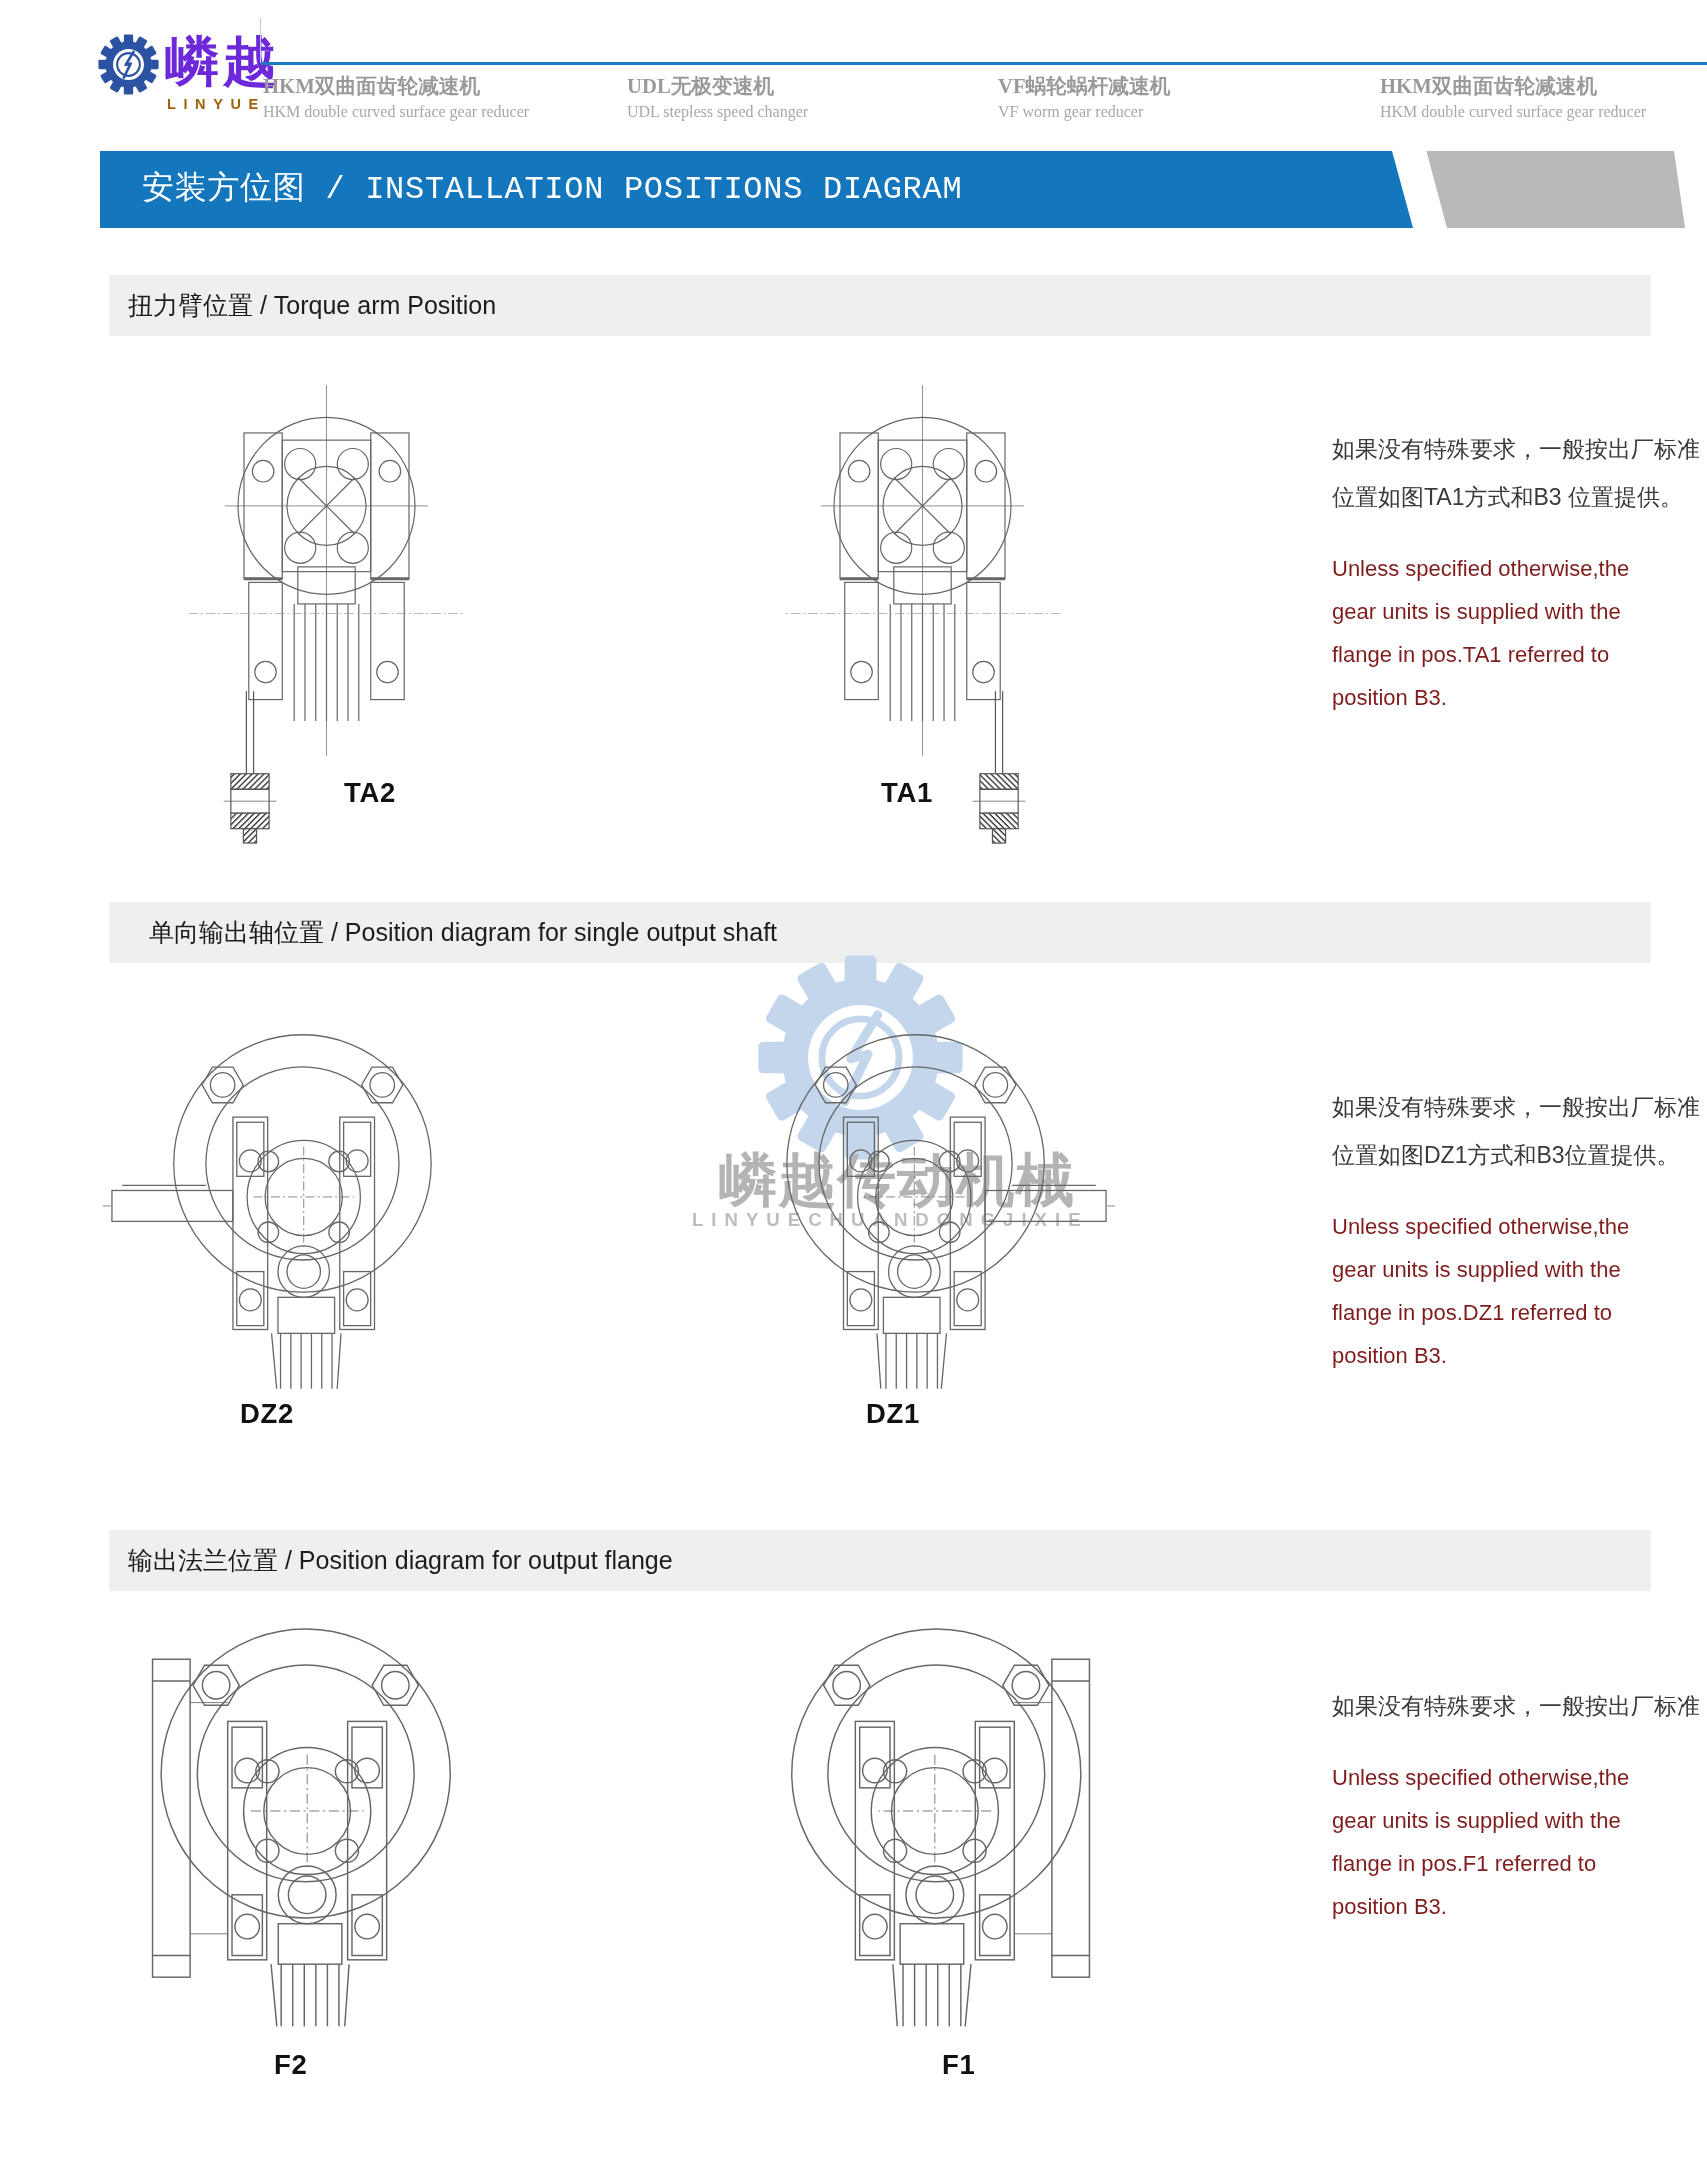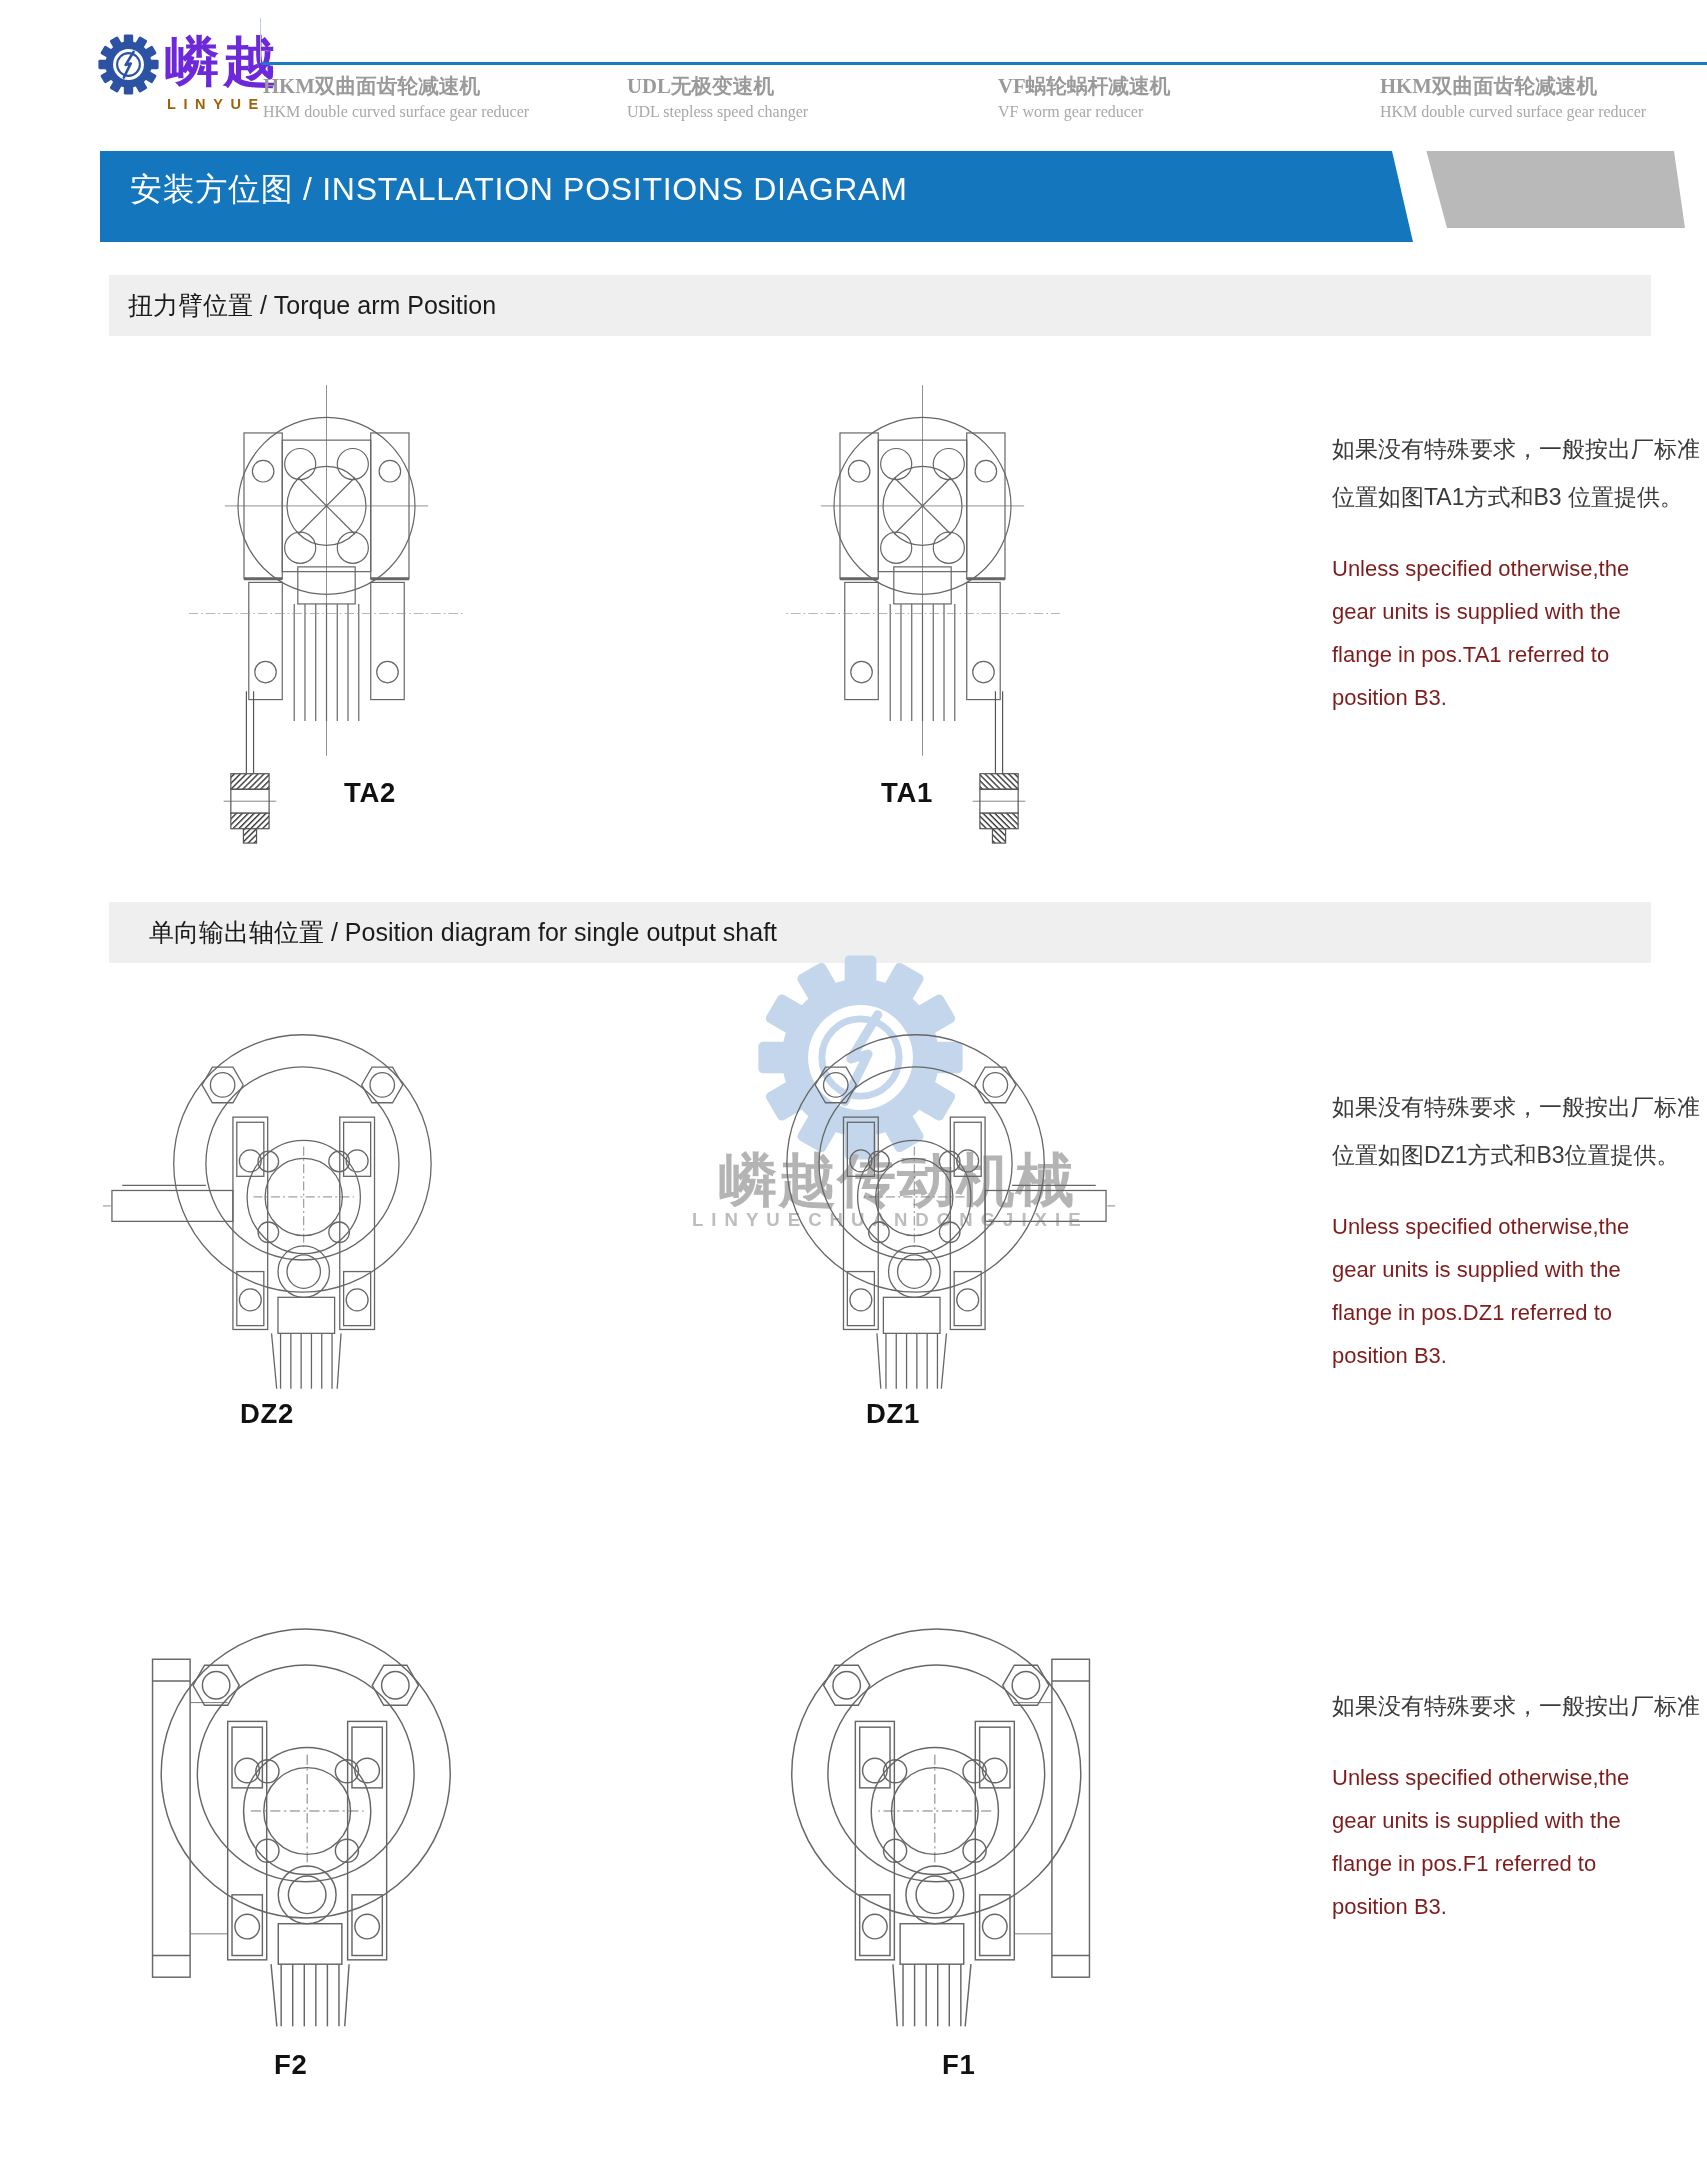--- a/index.html
+++ b/index.html
@@ -15,22 +15,22 @@
   .brand-zh{font-size:54px;font-weight:700;letter-spacing:4.1px;color:#6d28d9;line-height:1;}
   .brand-en{font-size:14.5px;font-weight:700;letter-spacing:7.6px;color:#a16207;margin-top:5.5px;}
   .top-rule{background:var(--rule-blue);}
   .v-sep{background:#b8d4ea;}
   .prod-zh{font-family:"Liberation Serif",serif;font-size:20.7px;font-weight:700;color:#9a9a9a;line-height:1.2;}
   .prod-en{font-family:"Liberation Serif",serif;font-size:16px;color:#a8a8a8;margin-top:4.1px;line-height:1.1;}
 
   
   .banner-blue{background:var(--banner-blue);
     clip-path:polygon(0 0,1292px 0,1313px 100%,0 100%);
-    height:91px;width:1315px;line-height:77px;padding-left:30px;box-sizing:border-box;
-    color:#fff;font-size:32px;font-weight:500;letter-spacing:0.7px;white-space:nowrap;}
+    height:77px;width:1315px;line-height:77px;padding-left:42px;box-sizing:border-box;
+    color:#fff;font-size:32px;font-weight:500;letter-spacing:0.7px;white-space:nowrap;font-family:Liberation Mono, monospace;}
   .banner-gray{background:var(--gray-block);width:260px;height:77px;
     clip-path:polygon(1.4px 0,249px 0,260px 100%,22px 100%);}
 
   
   .sec-bar{left:109px;width:1542px;height:61px;background:#efefef;
     line-height:61px;padding-left:19px;box-sizing:border-box;
     font-size:25px;color:#1c1c1c;white-space:nowrap;}
 
   
   .note{width:337px;}
@@ -264,20 +264,21 @@
       <div>位置如图DZ1方式和B3位置提供。</div>
     </div>
     <div class="en" style="margin-top:26px;">
       <div>Unless specified otherwise,the</div>
       <div>gear units is supplied with the</div>
       <div>flange in pos.DZ1 referred to</div>
       <div>position B3.</div>
     </div>
   </div>
 
+  <div class="abs sec-bar" style="top:1530px;">输出法兰位置 / Position diagram for output flange</div>
 
   <svg class="abs drawing" style="left:67px;top:1600px;" width="463" height="448" viewBox="0 0 640 620">
     <use href="#sym-unit-base"></use>
       <use href="#sym-fbar"></use>
   </svg>
   <svg class="abs drawing" style="left:712px;top:1600px;" width="463" height="448" viewBox="0 0 640 620">
     <g transform="translate(640,0) scale(-1,1)">
         <use href="#sym-unit-base"></use>
         <use href="#sym-fbar"></use>
       </g>

